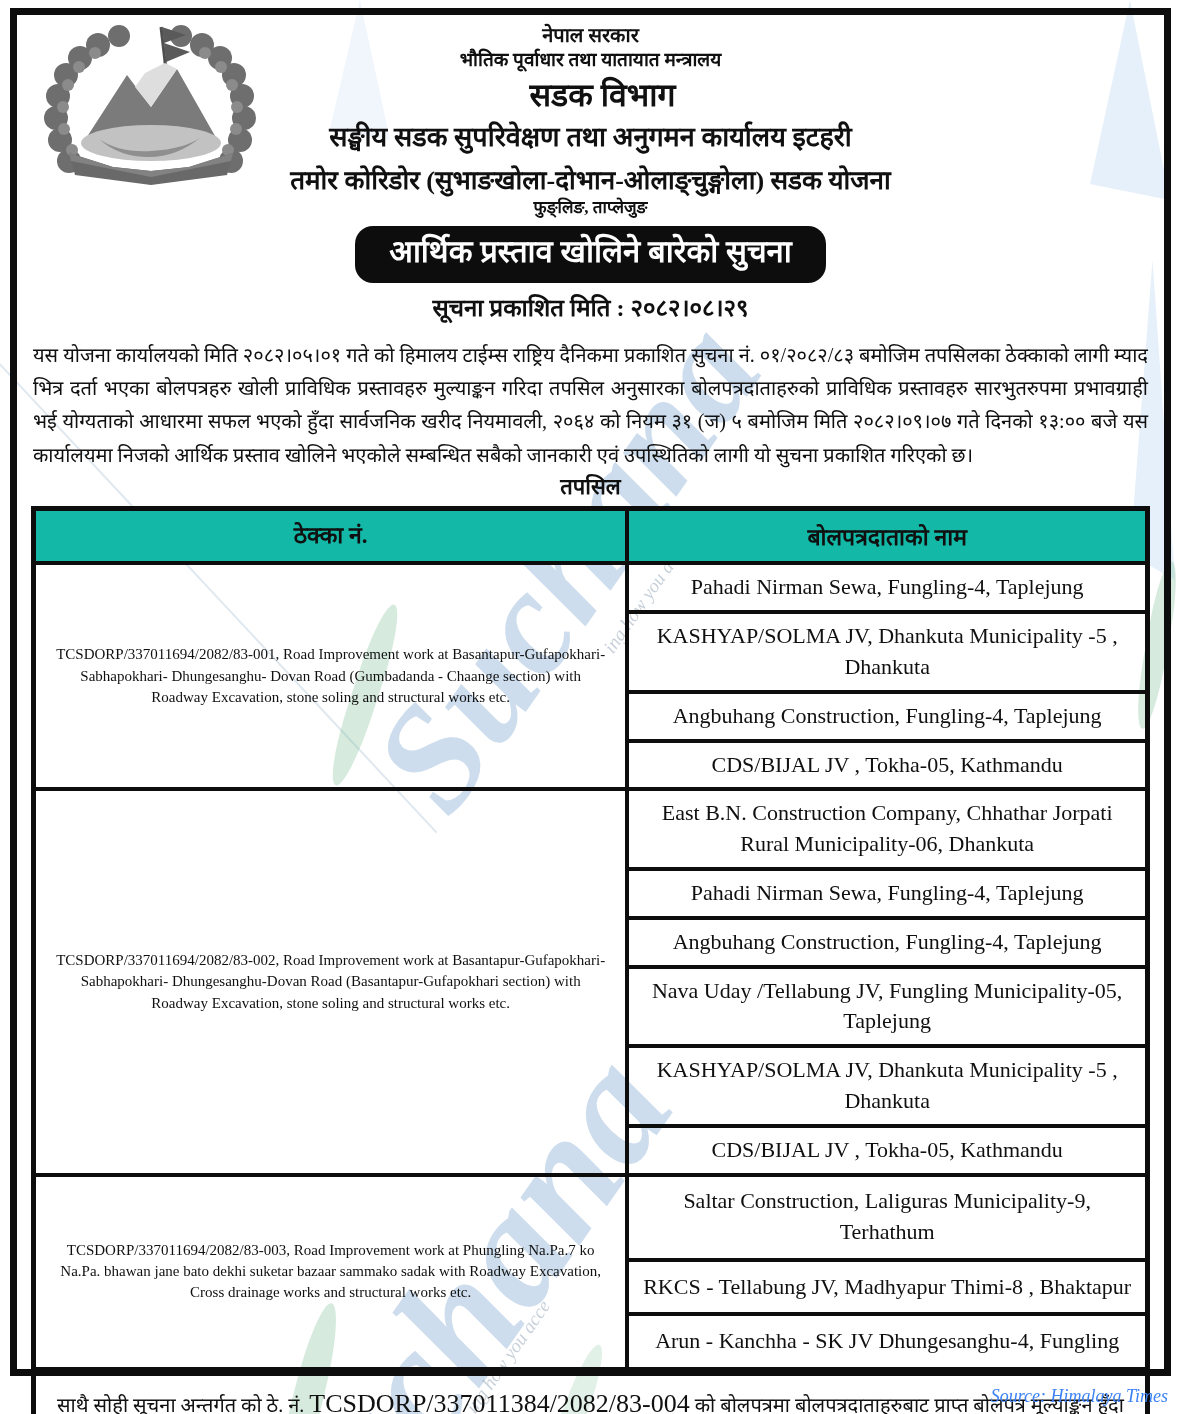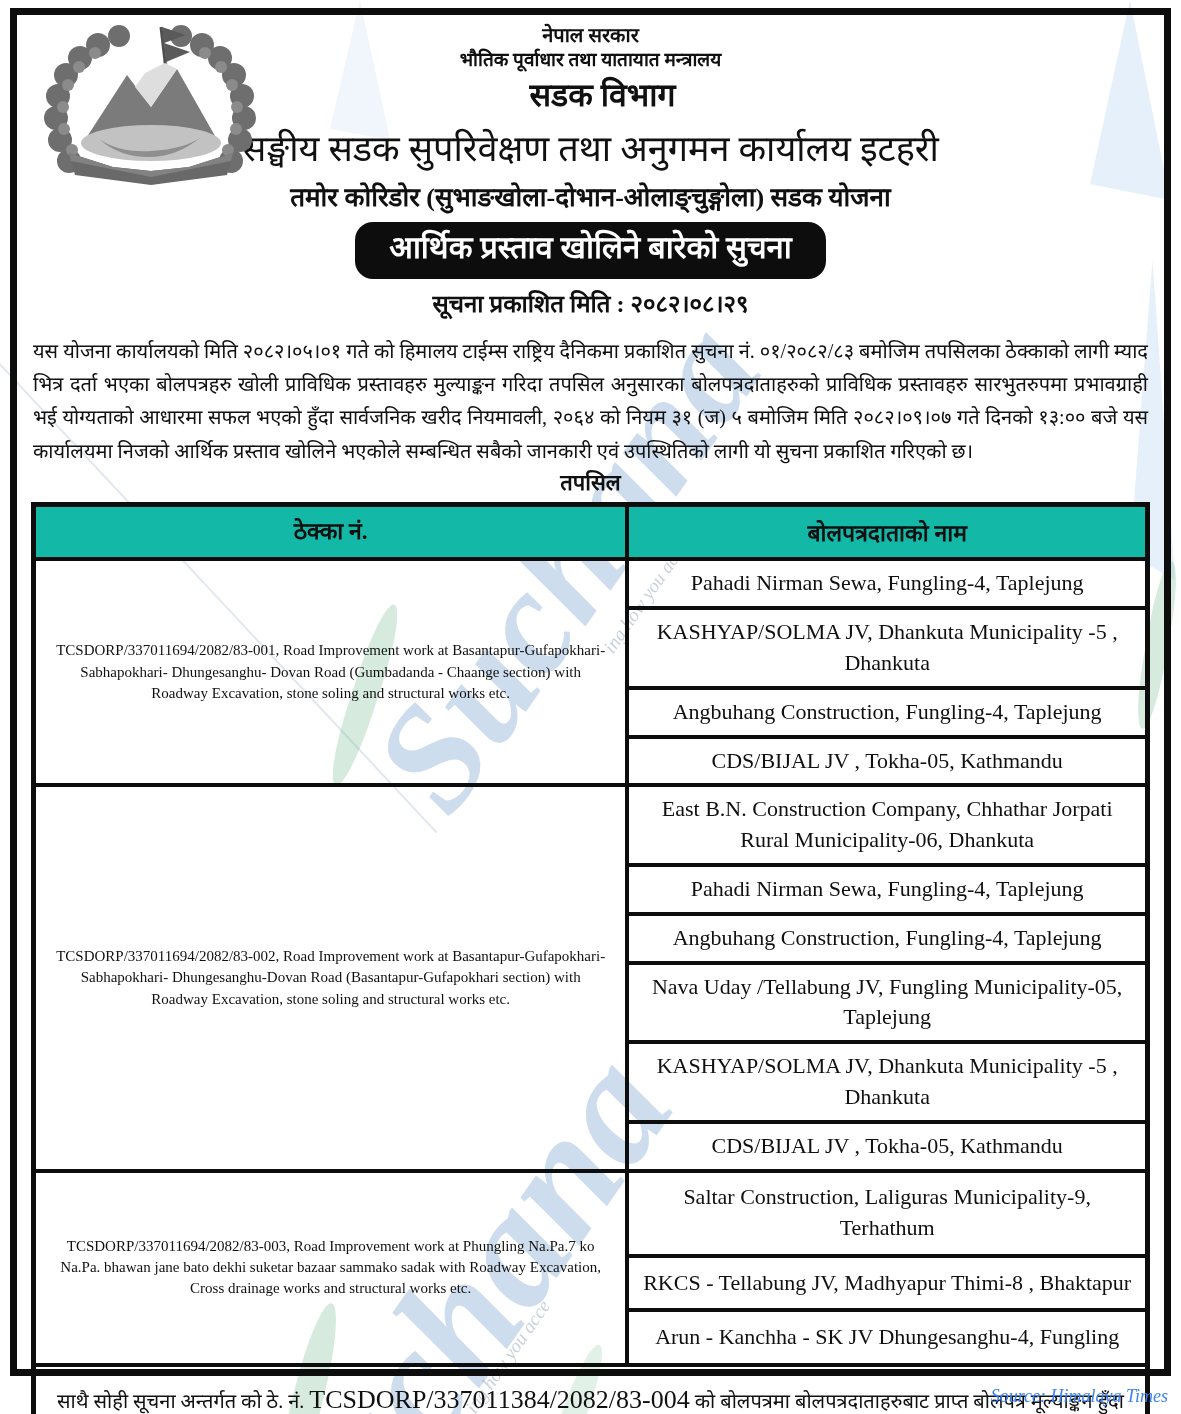--- a/index.html
+++ b/index.html
@@ -28,21 +28,21 @@
   
   .frame{position:absolute;left:10px;top:8px;right:10px;bottom:38px;border:7px solid #0d0d0d;z-index:1;}
   .content{position:relative;width:100%;height:100%;}
 
   
   .emblem{position:absolute;left:22px;top:6px;width:222px;height:172px;}
   .hdr{text-align:center;padding-top:8px;line-height:1.25;}
   .h1{font-size:20px;font-weight:bold;}
   .h2{font-size:19px;font-weight:bold;}
   .h3{font-size:32px;font-weight:bold;margin-top:3px;margin-left:24px;}
-  .h4{font-size:36px;font-weight:normal;margin-top:12px;}
+  .h4{font-size:27px;font-weight:bold;margin-top:6px;}
   .h5{font-size:26px;font-weight:bold;margin-top:10px;}
   .h6{font-size:17px;font-weight:bold;}
   .titlebox{display:inline-block;background:#0d0d0d;color:#ffffff;font-size:31px;font-weight:bold;
             padding:7px 34px 11px;border-radius:18px;margin-top:8px;}
   .dateline{text-align:center;font-size:24px;font-weight:bold;margin-top:10px;}
 
   
   .para{font-size:20px;line-height:1.66;text-align:justify;margin:16px 16px 0;}
   .tapsil{text-align:center;font-weight:bold;font-size:22px;margin:-2px 0 6px;}
 
@@ -128,20 +128,21 @@
     <path d="M30,132 L74,146 L112,150 L150,146 L194,132 L188,154 L112,164 L36,154 Z" fill="#696969"></path>
     <path d="M30,132 L74,146 L112,150 L150,146 L194,132 L192,140 L112,156 L32,140 Z" fill="#828282"></path>
   </svg>
 
   <div class="hdr">
     <div class="h1">नेपाल सरकार</div>
     <div class="h2">भौतिक पूर्वाधार तथा यातायात मन्त्रालय</div>
     <div class="h3">सडक विभाग</div>
     <div class="h4">सङ्घीय सडक सुपरिवेक्षण तथा अनुगमन कार्यालय इटहरी</div>
     <div class="h5">तमोर कोरिडोर (सुभाङखोला-दोभान-ओलाङ्चुङ्गोला) सडक योजना</div>
+    <div class="h6">फुङ्लिङ, ताप्लेजुङ</div>
     <div class="titlebox">आर्थिक प्रस्ताव खोलिने बारेको सुचना</div>
     <div class="dateline">सूचना प्रकाशित मिति : २०८२।०८।२९</div>
   </div>
 
   <div class="para">यस योजना कार्यालयको मिति २०८२।०५।०१ गते को हिमालय टाईम्स राष्ट्रिय दैनिकमा प्रकाशित सुचना नं. ०१/२०८२/८३ बमोजिम तपसिलका ठेक्काको लागी म्याद भित्र दर्ता भएका बोलपत्रहरु खोली प्राविधिक प्रस्तावहरु मुल्याङ्कन गरिदा तपसिल अनुसारका बोलपत्रदाताहरुको प्राविधिक प्रस्तावहरु सारभुतरुपमा प्रभावग्राही भई योग्यताको आधारमा सफल भएको हुँदा सार्वजनिक खरीद नियमावली, २०६४ को नियम ३१ (ज) ५ बमोजिम मिति २०८२।०९।०७ गते दिनको १३:०० बजे यस कार्यालयमा निजको आर्थिक प्रस्ताव खोलिने भएकोले सम्बन्धित सबैको जानकारी एवं उपस्थितिको लागी यो सुचना प्रकाशित गरिएको छ।</div>
   <div class="tapsil">तपसिल</div>
 
   <div class="dtable">
 
     <div class="trow thead">

